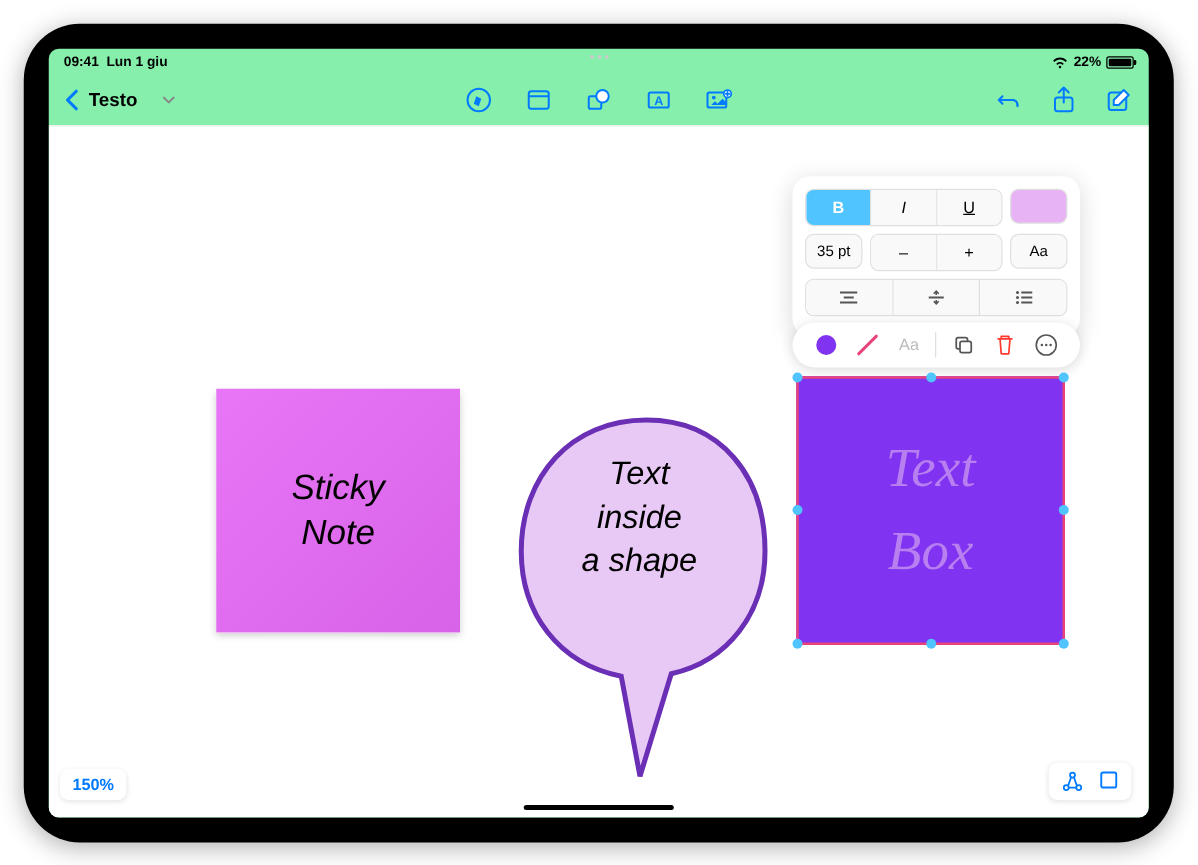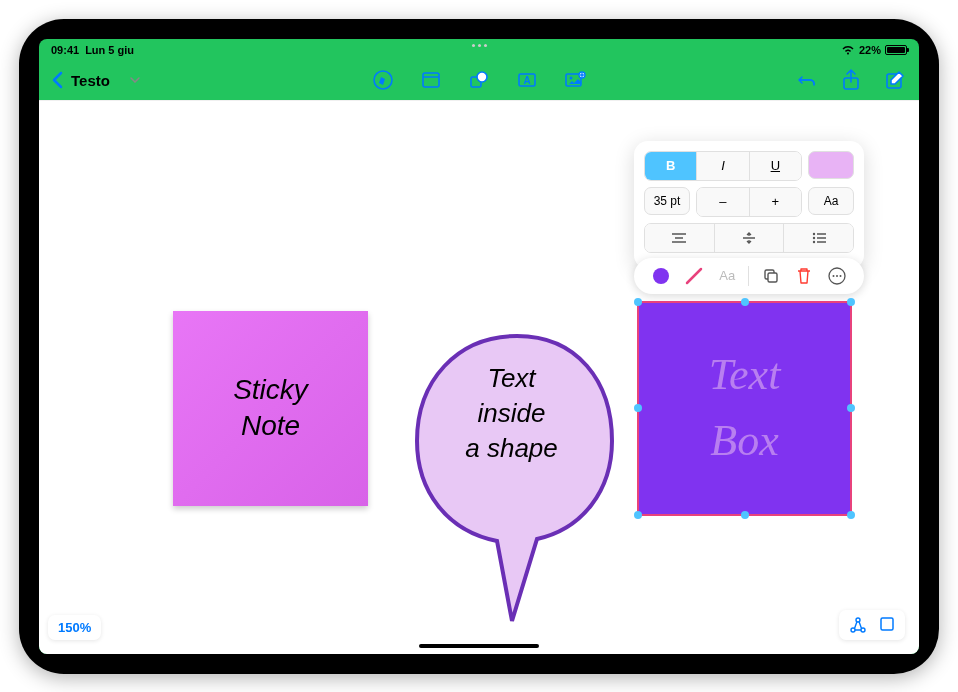--- a/index.html
+++ b/index.html
@@ -18,21 +18,21 @@
   height: 655px;
   background: #000;
   border-radius: 45px;
   padding: 20px;
   position: relative;
   box-shadow: 0 4px 20px rgba(0,0,0,0.3);
 }
 .screen {
   width: 100%;
   height: 100%;
-  background: #22c55e;
+  background: #86efac;
   border-radius: 8px;
   position: relative;
   overflow: hidden;
 }
 .status-bar {
   height: 22px;
   display: flex;
   justify-content: space-between;
   align-items: center;
   padding: 0 12px;
@@ -329,21 +329,21 @@
 <div class="ipad-frame">
   <div class="screen">
     <div class="drag-handle">
       <span></span>
         <span></span>
         <span></span>
     </div>
     <div class="status-bar">
       <div class="status-left">
         <span>09:41</span>
-        <span>Lun 5 giu</span>
+        <span>Lun 1 giu</span>
       </div>
       <div class="status-right">
         <svg width="14" height="10" viewBox="0 0 14 10">
             <path d="M7 9.5c-.6 0-1-.5-1-1s.4-1 1-1 1 .5 1 1-.4 1-1 1zM4 6c.8-1 1.8-1.5 3-1.5S9.2 5 10 6l-1 1c-.5-.6-1.2-1-2-1s-1.5.4-2 1L4 6zM1.5 3.5C3 1.8 4.8 1 7 1s4 .8 5.5 2.5l-1 1C10.3 3.2 8.8 2.5 7 2.5S3.7 3.2 2.5 4.5l-1-1z" fill="#000"></path>
           </svg>
         <span>22%</span>
         <span class="battery">
             <span class="battery-fill"></span>
           </span>
       </div>

